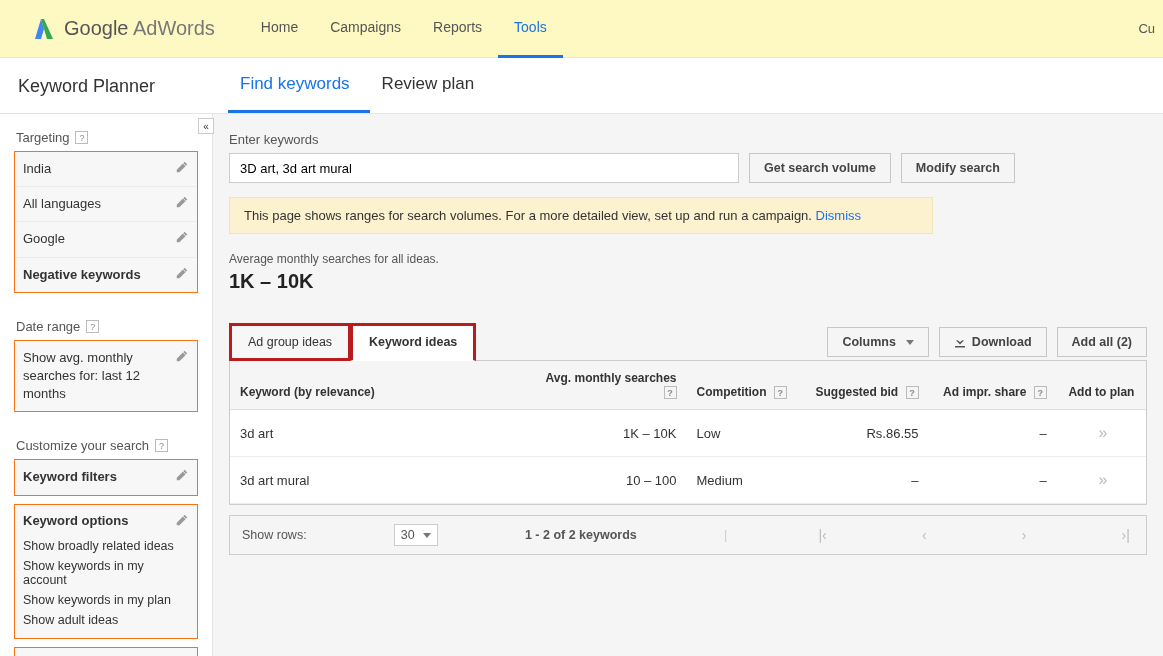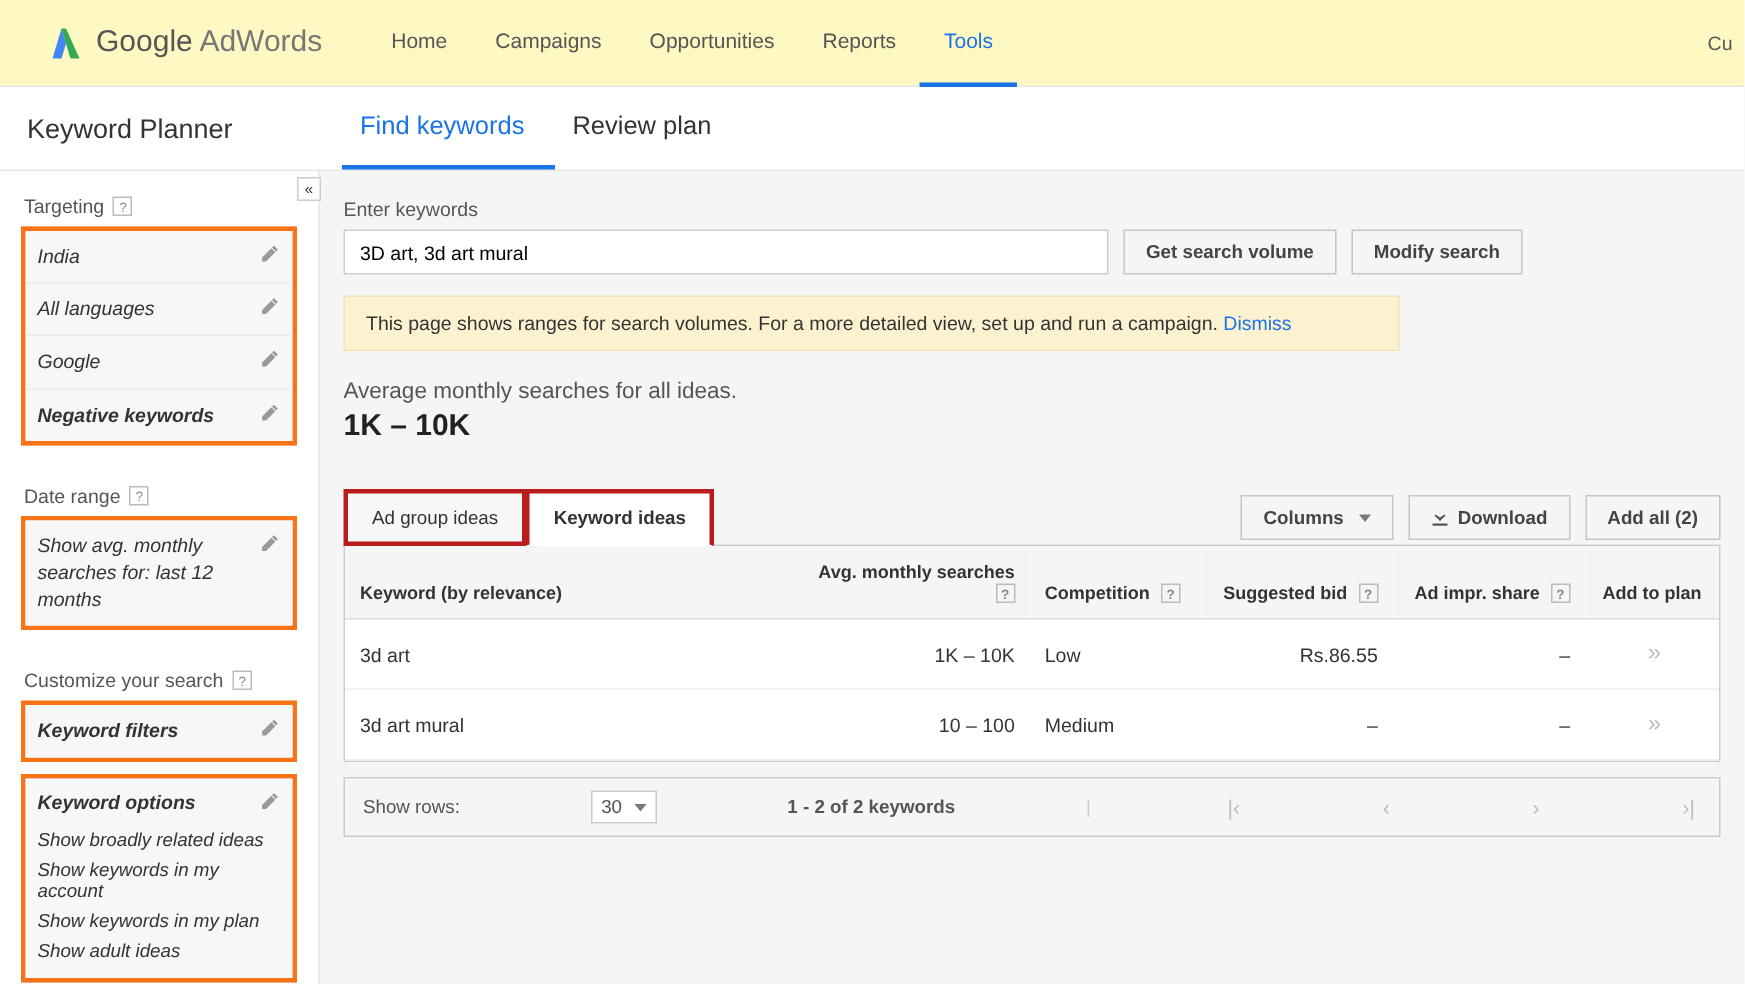--- a/index.html
+++ b/index.html
@@ -25,39 +25,39 @@
 
   
   .layout { display: flex; }
   .sidebar { width: 212px; padding: 12px 14px 14px 14px; position: relative; }
   .collapse-btn { position: absolute; top: 4px; right: -2px; width: 16px; height: 16px; border: 1px solid #ccc; background: #fff; font-size: 10px; display: flex; align-items: center; justify-content: center; cursor: pointer; }
   .main { flex: 1; background: #f5f5f5; border-left: 1px solid #e5e5e5; padding: 18px 16px; min-height: 580px; }
 
   
   .sb-section-title { font-size: 13px; color: #555; margin: 4px 0 6px 2px; display: flex; align-items: center; gap: 6px; }
   .help-icon { display: inline-block; width: 13px; height: 13px; border: 1px solid #bbb; font-size: 9px; color: #888; text-align: center; line-height: 12px; }
-  .sb-box { border: 3px solid #f97316; margin-bottom: 8px; background: #f0abfc; font-style: italic; }
+  .sb-box { border: 1px solid #f97316; margin-bottom: 8px; background: #4c1d95; }
   .sb-row { padding: 8px 8px; font-size: 13px; color: #333; display: flex; justify-content: space-between; align-items: flex-start; border-bottom: 1px solid #ececec; background: #f7f7f7; }
   .sb-row:last-child { border-bottom: none; }
   .sb-row.bold { font-weight: bold; }
   .sb-row-text { flex: 1; line-height: 1.4; }
   .pencil-icon { width: 14px; height: 14px; color: #999; cursor: pointer; flex-shrink: 0; margin-left: 6px; }
   .sb-list { padding: 4px 8px 8px 8px; background: #f7f7f7; }
   .sb-list-item { font-size: 12.5px; color: #333; padding: 3px 0; }
   .sb-bold-row { font-weight: bold; padding: 8px 8px 4px 8px; background: #f7f7f7; display: flex; justify-content: space-between; }
   .sb-spacer { height: 14px; }
 
   
   .field-label { font-size: 13px; color: #555; margin-bottom: 6px; }
   .input-row { display: flex; gap: 10px; margin-bottom: 14px; }
   .kw-input { flex: 0 0 510px; height: 30px; border: 1px solid #ccc; padding: 0 10px; font-size: 13px; background: #fff; }
   .btn { height: 30px; padding: 0 14px; border: 1px solid #c6c6c6; background: #f5f5f5; font-size: 12.5px; font-weight: bold; color: #444; cursor: pointer; display: inline-flex; align-items: center; gap: 6px; }
   .notice { background: #fdf2d0; border: 1px solid #f0e4b8; padding: 10px 14px; font-size: 13px; color: #333; width: 704px; margin-bottom: 18px; }
   .notice a { color: #1a73e8; text-decoration: none; }
-  .avg-label { font-size: 15px; color: #555; margin-bottom: 4px; }
+  .avg-label { font-size: 12px; color: #555; margin-bottom: 4px; }
   .avg-value { font-size: 20px; font-weight: bold; color: #222; margin-bottom: 30px; }
 
   
   .toolbar-row { display: flex; align-items: center; margin-bottom: 0; }
   .idea-tabs { display: flex; }
   .idea-tab { padding: 9px 16px; font-size: 12.5px; border: 3px solid #b91c1c; background: #f7f7f7; cursor: pointer; margin-right: -1px; color: #333; }
   .idea-tab.active { background: #fff; border-bottom: 1px solid #fff; font-weight: bold; position: relative; z-index: 2; }
   .toolbar-right { margin-left: auto; display: flex; gap: 10px; }
   .caret-down { width: 0; height: 0; border-left: 4px solid transparent; border-right: 4px solid transparent; border-top: 5px solid #777; display: inline-block; margin-left: 4px; }
   .dl-icon { width: 12px; height: 12px; }
@@ -86,21 +86,20 @@
   <div class="logo">
     <svg class="logo-icon" viewBox="0 0 24 24">
       <path d="M9 2 L3 22 L9 22 L12 12 Z" fill="#4285F4"></path>
       <path d="M12 2 L9 2 L15 22 L21 22 Z" fill="#34A853"></path>
     </svg>
     <span class="logo-text"><strong>Google</strong><span> AdWords</span></span>
   </div>
   <div class="top-nav">
     <div class="top-nav-item">Home</div>
     <div class="top-nav-item">Campaigns</div>
-    <div class="top-nav-item">Opportunities</div>
     <div class="top-nav-item">Reports</div>
     <div class="top-nav-item active">Tools</div>
   </div>
   <div class="cu-text">Cu</div>
 </div>
 
 <div class="sub-header">
   <div class="page-title">Keyword Planner</div>
   <div class="sub-tabs">
     <div class="sub-tab active">Find keywords</div>

